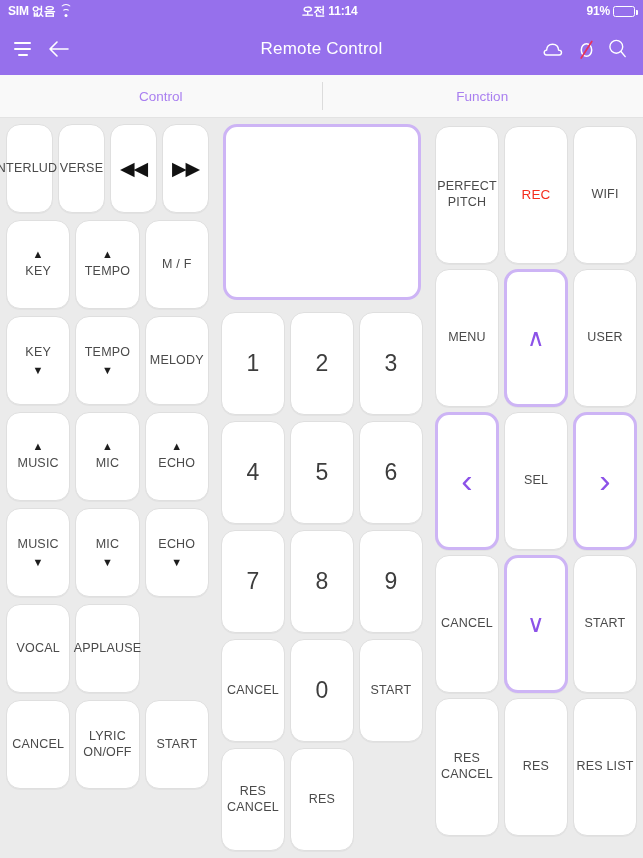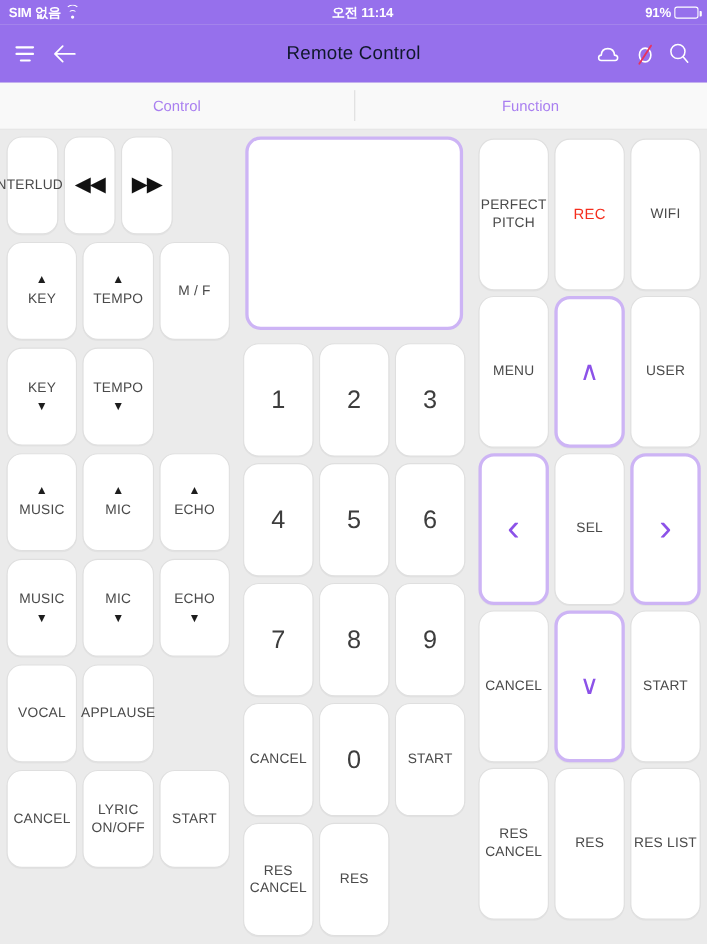--- a/index.html
+++ b/index.html
@@ -48,21 +48,21 @@
     height: 53px; width: 100%;
     background: #9670ec;
     display: flex; align-items: center;
     position: relative;
     padding: 0 14px;
   }
   .nav-left { display: flex; align-items: center; gap: 16px; z-index: 2; }
   .nav-title {
     position: absolute; left: 0; right: 0; top: 0; bottom: 0;
     display: flex; align-items: center; justify-content: center;
-    color: #0f172a; font-size: 17px; letter-spacing: 0.2px;
+    color: #ffffff; font-size: 17px; letter-spacing: 0.2px;
   }
   .nav-right { margin-left: auto; display: flex; align-items: center; gap: 8px; z-index: 2; }
   .ico-btn { display: flex; align-items: center; justify-content: center; cursor: pointer; }
 
   .hamburger { width: 17px; height: 14px; display: flex; flex-direction: column; justify-content: space-between; }
   .hamburger span { height: 2px; background: #fff; border-radius: 1px; display: block; }
   .hamburger span:nth-child(1) { width: 17px; }
   .hamburger span:nth-child(2) { width: 17px; }
   .hamburger span:nth-child(3) { width: 10px; }
 
@@ -194,20 +194,23 @@
   </div>
 </div>
 
 <div class="content">
   <div class="panel panel-left" id="panel-left">
       <div class="row" style="position: absolute; left: 6px; top: 6px;">
         <div class="key" style="width: 47px; height: 89px;">
           <span>INTERLUDE</span>
         </div>
         <div class="key" style="width: 47px; height: 89px; margin-left: 5px;">
+          <span>VERSE</span>
+        </div>
+        <div class="key" style="width: 47px; height: 89px; margin-left: 5px;">
           <span class="glyph">◀◀</span>
         </div>
         <div class="key" style="width: 47px; height: 89px; margin-left: 5px;">
           <span class="glyph">▶▶</span>
         </div>
       </div>
       <div class="row" style="position: absolute; left: 6px; top: 102px;">
         <div class="key" style="width: 64.3333px; height: 89px;">
           <span class="arrow-up">▲</span>
           <span>KEY</span>
@@ -221,20 +224,23 @@
         </div>
       </div>
       <div class="row" style="position: absolute; left: 6px; top: 198px;">
         <div class="key" style="width: 64.3333px; height: 89px;">
           <span>KEY</span>
           <span class="arrow-down">▼</span>
         </div>
         <div class="key" style="width: 64.3333px; height: 89px; margin-left: 5px;">
           <span>TEMPO</span>
           <span class="arrow-down">▼</span>
+        </div>
+        <div class="key" style="width: 64.3333px; height: 89px; margin-left: 5px;">
+          <span>MELODY</span>
         </div>
       </div>
       <div class="row" style="position: absolute; left: 6px; top: 294px;">
         <div class="key" style="width: 64.3333px; height: 89px;">
           <span class="arrow-up">▲</span>
           <span>MUSIC</span>
         </div>
         <div class="key" style="width: 64.3333px; height: 89px; margin-left: 5px;">
           <span class="arrow-up">▲</span>
           <span>MIC</span>

